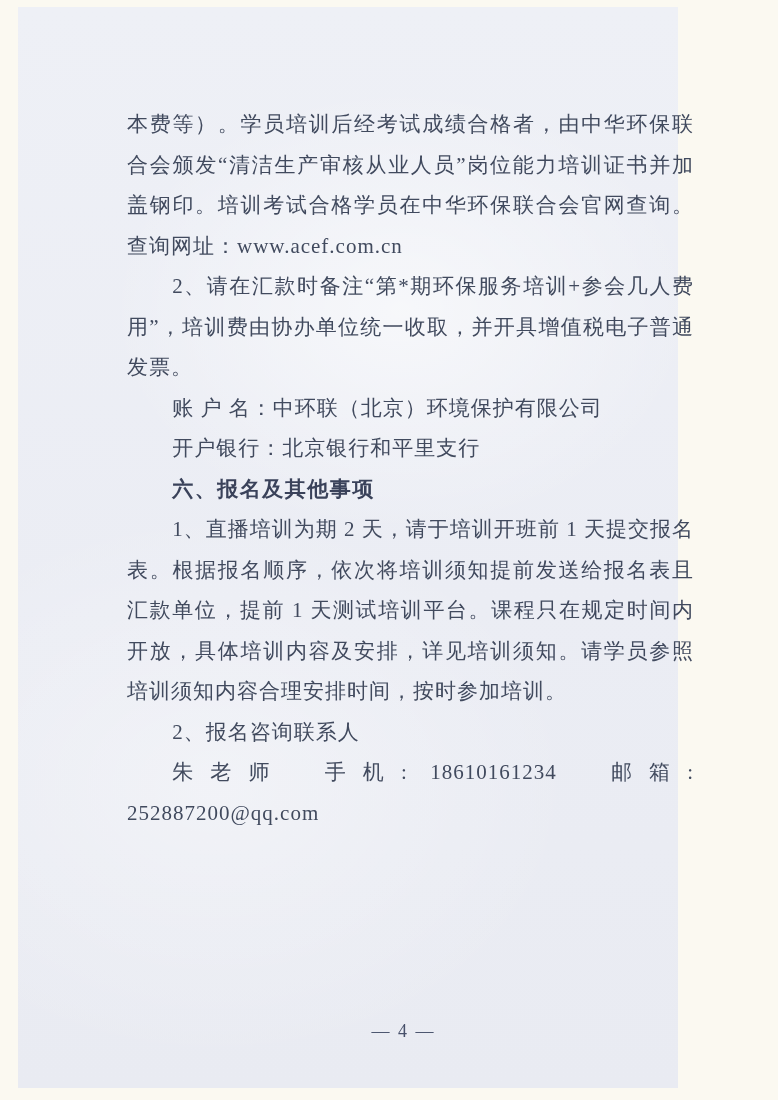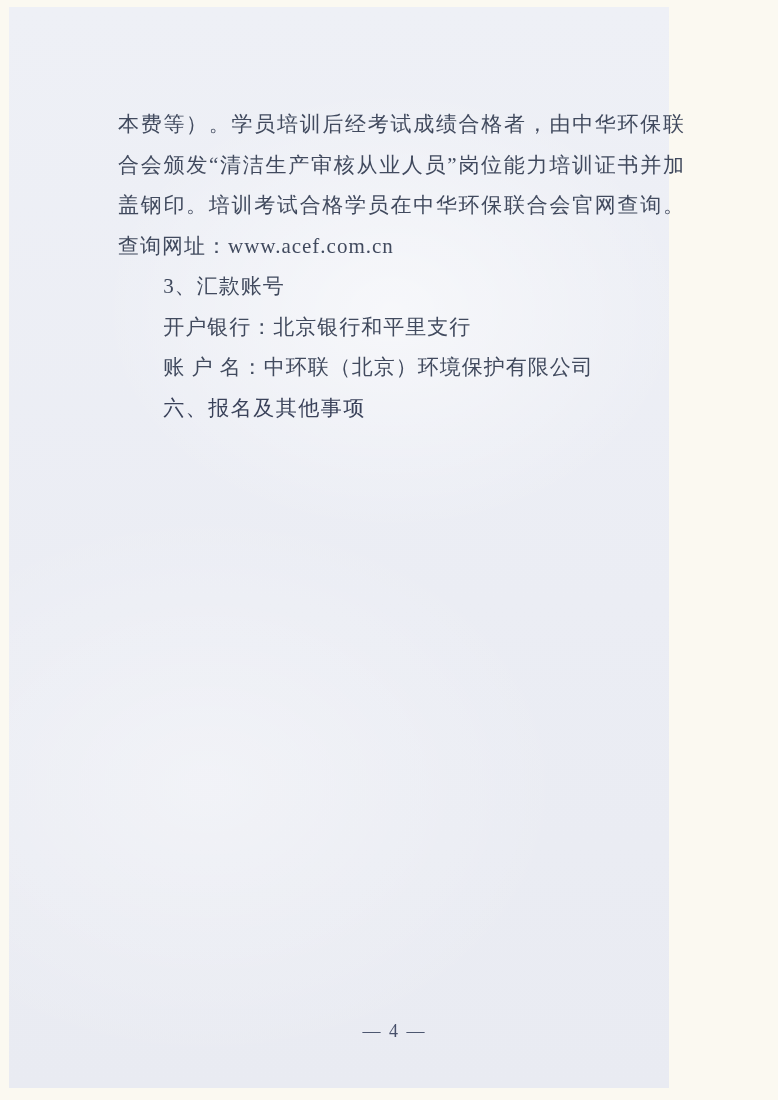--- a/index.html
+++ b/index.html
@@ -4,58 +4,61 @@
 <style>
   * { margin: 0; padding: 0; box-sizing: border-box; }
   html, body {
     width: 778px; height: 1100px;
     overflow: hidden;
     background: #fbf9f1; 
     font-family: "Liberation Serif", "DejaVu Serif", serif;
   }
   .scan-page {
     position: absolute;
-    top: 7px; left: 9px;
+    top: 7px; left: 18px;
     width: 660px; height: 1081px;
     background:
       radial-gradient(ellipse 420px 320px at 58% 28%, rgba(255,255,255,0.55), rgba(255,255,255,0) 70%),
       radial-gradient(ellipse 520px 400px at 30% 72%, rgba(255,255,255,0.35), rgba(255,255,255,0) 70%),
       linear-gradient(180deg, #eef0f6 0%, #ebedf4 55%, #e9ebf2 100%);
   }
   .text-block {
     position: absolute;
     top: 97px; left: 109px;
     width: 567px;
     font-size: 21px;
     line-height: 40.5px;
     letter-spacing: 1px;
     color: #414a5e;
     text-align: justify;
   }
   .para { margin: 0; }
   .indent { text-indent: 2.15em; }
-  .heading { font-weight: 400; color: #3a425a; letter-spacing: 1.5px; }
+  .heading { font-weight: 700; color: #3a425a; letter-spacing: 1.5px; }
   .page-number {
     position: absolute;
     top: 1014px; left: 0;
     width: 771px;
     text-align: center;
     font-size: 18px;
     letter-spacing: 2px;
     color: #47506a;
   }
 </style>
 </head>
 <body>
 
 <div class="scan-page">
 
   <div class="text-block">
     <p class="para">本费等）。学员培训后经考试成绩合格者，由中华环保联合会颁发“清洁生产审核从业人员”岗位能力培训证书并加盖钢印。培训考试合格学员在中华环保联合会官网查询。查询网址：www.acef.com.cn</p>
-    <p class="para indent">3、汇款账号</p>
+    <p class="para indent">2、请在汇款时备注“第*期环保服务培训+参会几人费用”，培训费由协办单位统一收取，并开具增值税电子普通发票。</p>
+    <p class="para indent">账 户 名：中环联（北京）环境保护有限公司</p>
     <p class="para indent">开户银行：北京银行和平里支行</p>
-    <p class="para indent">账 户 名：中环联（北京）环境保护有限公司</p>
     <p class="para indent heading">六、报名及其他事项</p>
+    <p class="para indent">1、直播培训为期 2 天，请于培训开班前 1 天提交报名表。根据报名顺序，依次将培训须知提前发送给报名表且汇款单位，提前 1 天测试培训平台。课程只在规定时间内开放，具体培训内容及安排，详见培训须知。请学员参照培训须知内容合理安排时间，按时参加培训。</p>
+    <p class="para indent">2、报名咨询联系人</p>
+    <p class="para indent">朱老师　手机: 18610161234　邮箱: 252887200@qq.com</p>
   </div>
 
   <div class="page-number">— 4 —</div>
 
 </div>
 
 </body></html>

